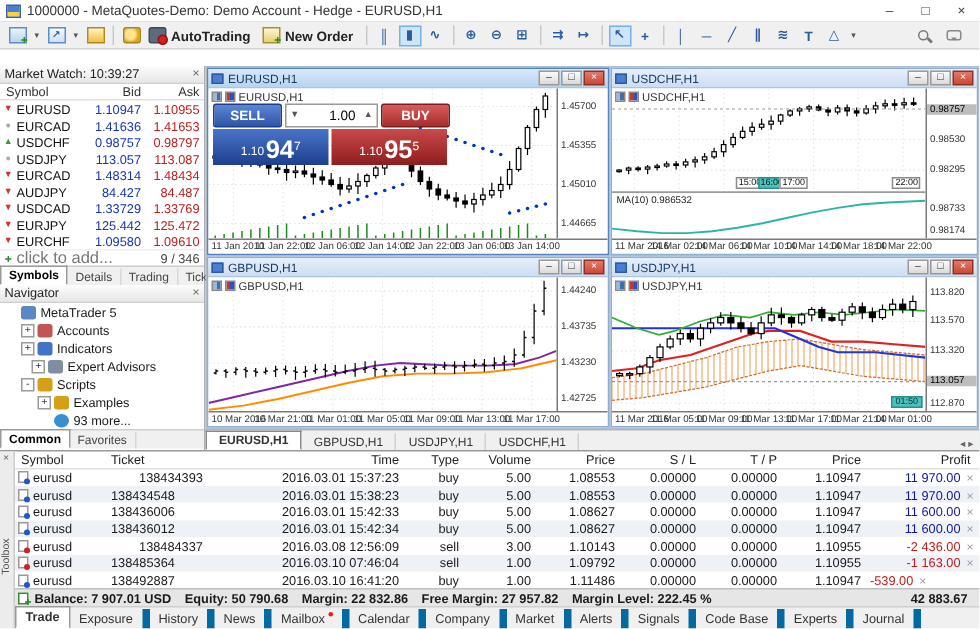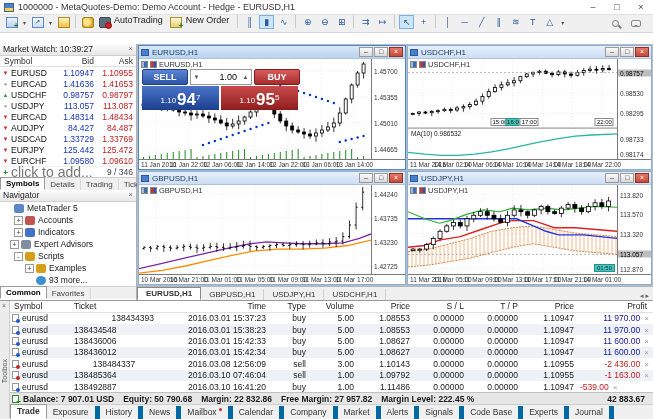--- a/index.html
+++ b/index.html
@@ -8,21 +8,21 @@
   #app { position:relative; width:653px; height:419px; background:#fff; }
 
   
   .titlebar { height:15px; background:#fff; border-bottom:1px solid #e2e2e2; display:flex; align-items:center; padding-left:4px; }
   .app-icon { width:10px; height:9px; background:linear-gradient(180deg,#4a7fd0 55%,#ffd23a 55%); border:1px solid #3a62a0; margin-right:4px; }
   .title-text { font-size:9px; color:#333; }
   .win-controls { margin-left:auto; display:flex; }
   .win-controls span { width:24px; text-align:center; font-size:9px; color:#444; line-height:14px; }
   .menubar { height:11px; background:#f0f0f0; display:flex; align-items:center; }
   .mitem { padding:0 8px; font-size:9px; color:#222; }
-  .toolbar { height:18px; background:#f0f0f0; border-bottom:1px solid #d5d5d5; display:flex; padding-left:3px; }
+  .toolbar { height:18px; background:#f0f0f0; border-bottom:1px solid #d5d5d5; display:flex; align-items:center; padding-left:3px;font-weight:bold; }
   .tbtn { height:14px; min-width:15px; display:flex; align-items:center; justify-content:center; font-size:9px; color:#2a5aa0; margin:0 1px; border:1px solid transparent; }
   .tbtn.small { min-width:7px; font-size:6px; color:#555; }
   .tbtn.active { background:#cde6f7; border-color:#7ab0e8; }
   .tsep { width:1px; height:13px; background:#c9c9c9; margin:0 3px; }
   .tlabel { font-size:9px; color:#222; margin:0 5px 0 1px; }
   .tb-right { margin-left:auto; display:flex; align-items:center; padding-right:6px; }
   
   .ic-newchart,.ic-profiles,.ic-dom,.ic-coins,.ic-robot,.ic-neworder { width:12px; height:11px; position:relative; }
   .ic-newchart { background:linear-gradient(#eaf2fb,#bcd4ee); border:1px solid #5d8cc7; }
   .ic-newchart::after { content:'+'; position:absolute; right:-2px; bottom:-3px; color:#1f8a1f; font-weight:bold; font-size:8px; }
@@ -49,21 +49,21 @@
   .c-bid { width:40px; text-align:right; }
   .c-ask { width:42px; text-align:right; padding-right:3px; }
   .mw-row { display:flex; height:11px; align-items:center; }
   .mw-arrow { width:11px; text-align:center; font-size:6px; }
   .mw-arrow.down { color:#d43030; } .mw-arrow.up { color:#2f9e2f; } .mw-arrow.flat { color:#a8a8a8; }
   .mw-sym { flex:1; font-size:8.5px; color:#111; }
   .mw-bid { width:40px; text-align:right; font-size:8.5px; color:#1535b5; }
   .mw-ask { width:42px; text-align:right; font-size:8.5px; color:#c11b1b; padding-right:3px; }
   .mw-add { display:flex; height:11px; align-items:center; border-top:1px solid #f0f0f0; }
   .mw-plus { width:11px; text-align:center; color:#1f8a1f; font-weight:bold; font-size:8px; }
-  .mw-addlbl { flex:1; color:#777; font-size:14px; }
+  .mw-addlbl { flex:1; color:#777; font-size:11px; }
   .mw-count { font-size:8.5px; color:#444; padding-right:3px; }
   .ptabs { display:flex; height:13px; background:#f0f0f0; border-top:1px solid #cfcfcf; align-items:flex-end; }
   .ptab { padding:1px 5px 1px; font-size:8px; color:#444; border-right:1px solid #d8d8d8; }
   .ptab.active { background:#fff; border:1px solid #9a9a9a; border-bottom:1px solid #fff; font-weight:bold; color:#000; }
   .nav-row { display:flex; align-items:center; height:12px; font-size:8.5px; }
   .expander { width:9px; height:9px; border:1px solid #9a9a9a; background:#fff; font-size:7px; line-height:7px; text-align:center; color:#333; margin-right:2px; flex:none; }
   .nicon { width:10px; height:9px; border-radius:2px; margin-right:3px; flex:none; }
   .ni-mt5 { background:#5b87c5; } .ni-accounts { background:#c05555; } .ni-indicators { background:#4472c4; }
   .ni-experts { background:#7f8ea0; } .ni-scripts { background:#d4a017; } .ni-more { background:#3a8fd0; border-radius:50%; }
 
@@ -304,21 +304,21 @@
           <div class="nav-row" style="padding-left: 14px;">
             <span class="expander">+</span>
             <span class="nicon ni-accounts"></span>
             <span>Accounts</span>
           </div>
           <div class="nav-row" style="padding-left: 14px;">
             <span class="expander">+</span>
             <span class="nicon ni-indicators"></span>
             <span>Indicators</span>
           </div>
-          <div class="nav-row" style="padding-left: 10px;">
+          <div class="nav-row" style="padding-left: 21px;">
             <span class="expander">+</span>
             <span class="nicon ni-experts"></span>
             <span>Expert Advisors</span>
           </div>
           <div class="nav-row" style="padding-left: 14px;">
             <span class="expander">-</span>
             <span class="nicon ni-scripts"></span>
             <span>Scripts</span>
           </div>
           <div class="nav-row" style="padding-left: 25px;">
@@ -1029,21 +1029,21 @@
           <span class="tb-cell" style="width: 54px; text-align: right; padding-left: 0px; padding-right: 6px;">T / P</span>
           <span class="tb-cell" style="width: 56px; text-align: right; padding-left: 0px; padding-right: 6px;">Price</span>
           <span class="tb-cell" style="flex: 1 1 0%; text-align: right; padding-left: 0px; padding-right: 6px;">Profit</span>
         </div>
       <div id="tb-rows">
           <div class="tb-row">
             <span class="tb-cell" style="width: 64px; display: flex; align-items: center;">
               <span class="doc-icon buy"></span>
               <span>eurusd</span>
             </span>
-            <span class="tb-cell" style="width: 80px; text-align: right; padding-right: 0px;">138434393</span>
+            <span class="tb-cell" style="width: 80px; text-align: center; padding-right: 0px;">138434393</span>
             <span class="tb-cell" style="width: 118px; text-align: right; padding-right: 6px;">2016.03.01 15:37:23</span>
             <span class="tb-cell" style="width: 40px; text-align: right; padding-right: 6px;">buy</span>
             <span class="tb-cell" style="width: 48px; text-align: right; padding-right: 6px;">5.00</span>
             <span class="tb-cell" style="width: 56px; text-align: right; padding-right: 6px;">1.08553</span>
             <span class="tb-cell" style="width: 54px; text-align: right; padding-right: 6px;">0.00000</span>
             <span class="tb-cell" style="width: 54px; text-align: right; padding-right: 6px;">0.00000</span>
             <span class="tb-cell" style="width: 56px; text-align: right; padding-right: 6px;">1.10947</span>
             <span class="tb-cell" style="flex: 1 1 0%; text-align: right; padding-right: 4px;"><span class="profit-pos">11 970.00</span><span class="row-x">×</span></span>
           </div>
           <div class="tb-row alt">

